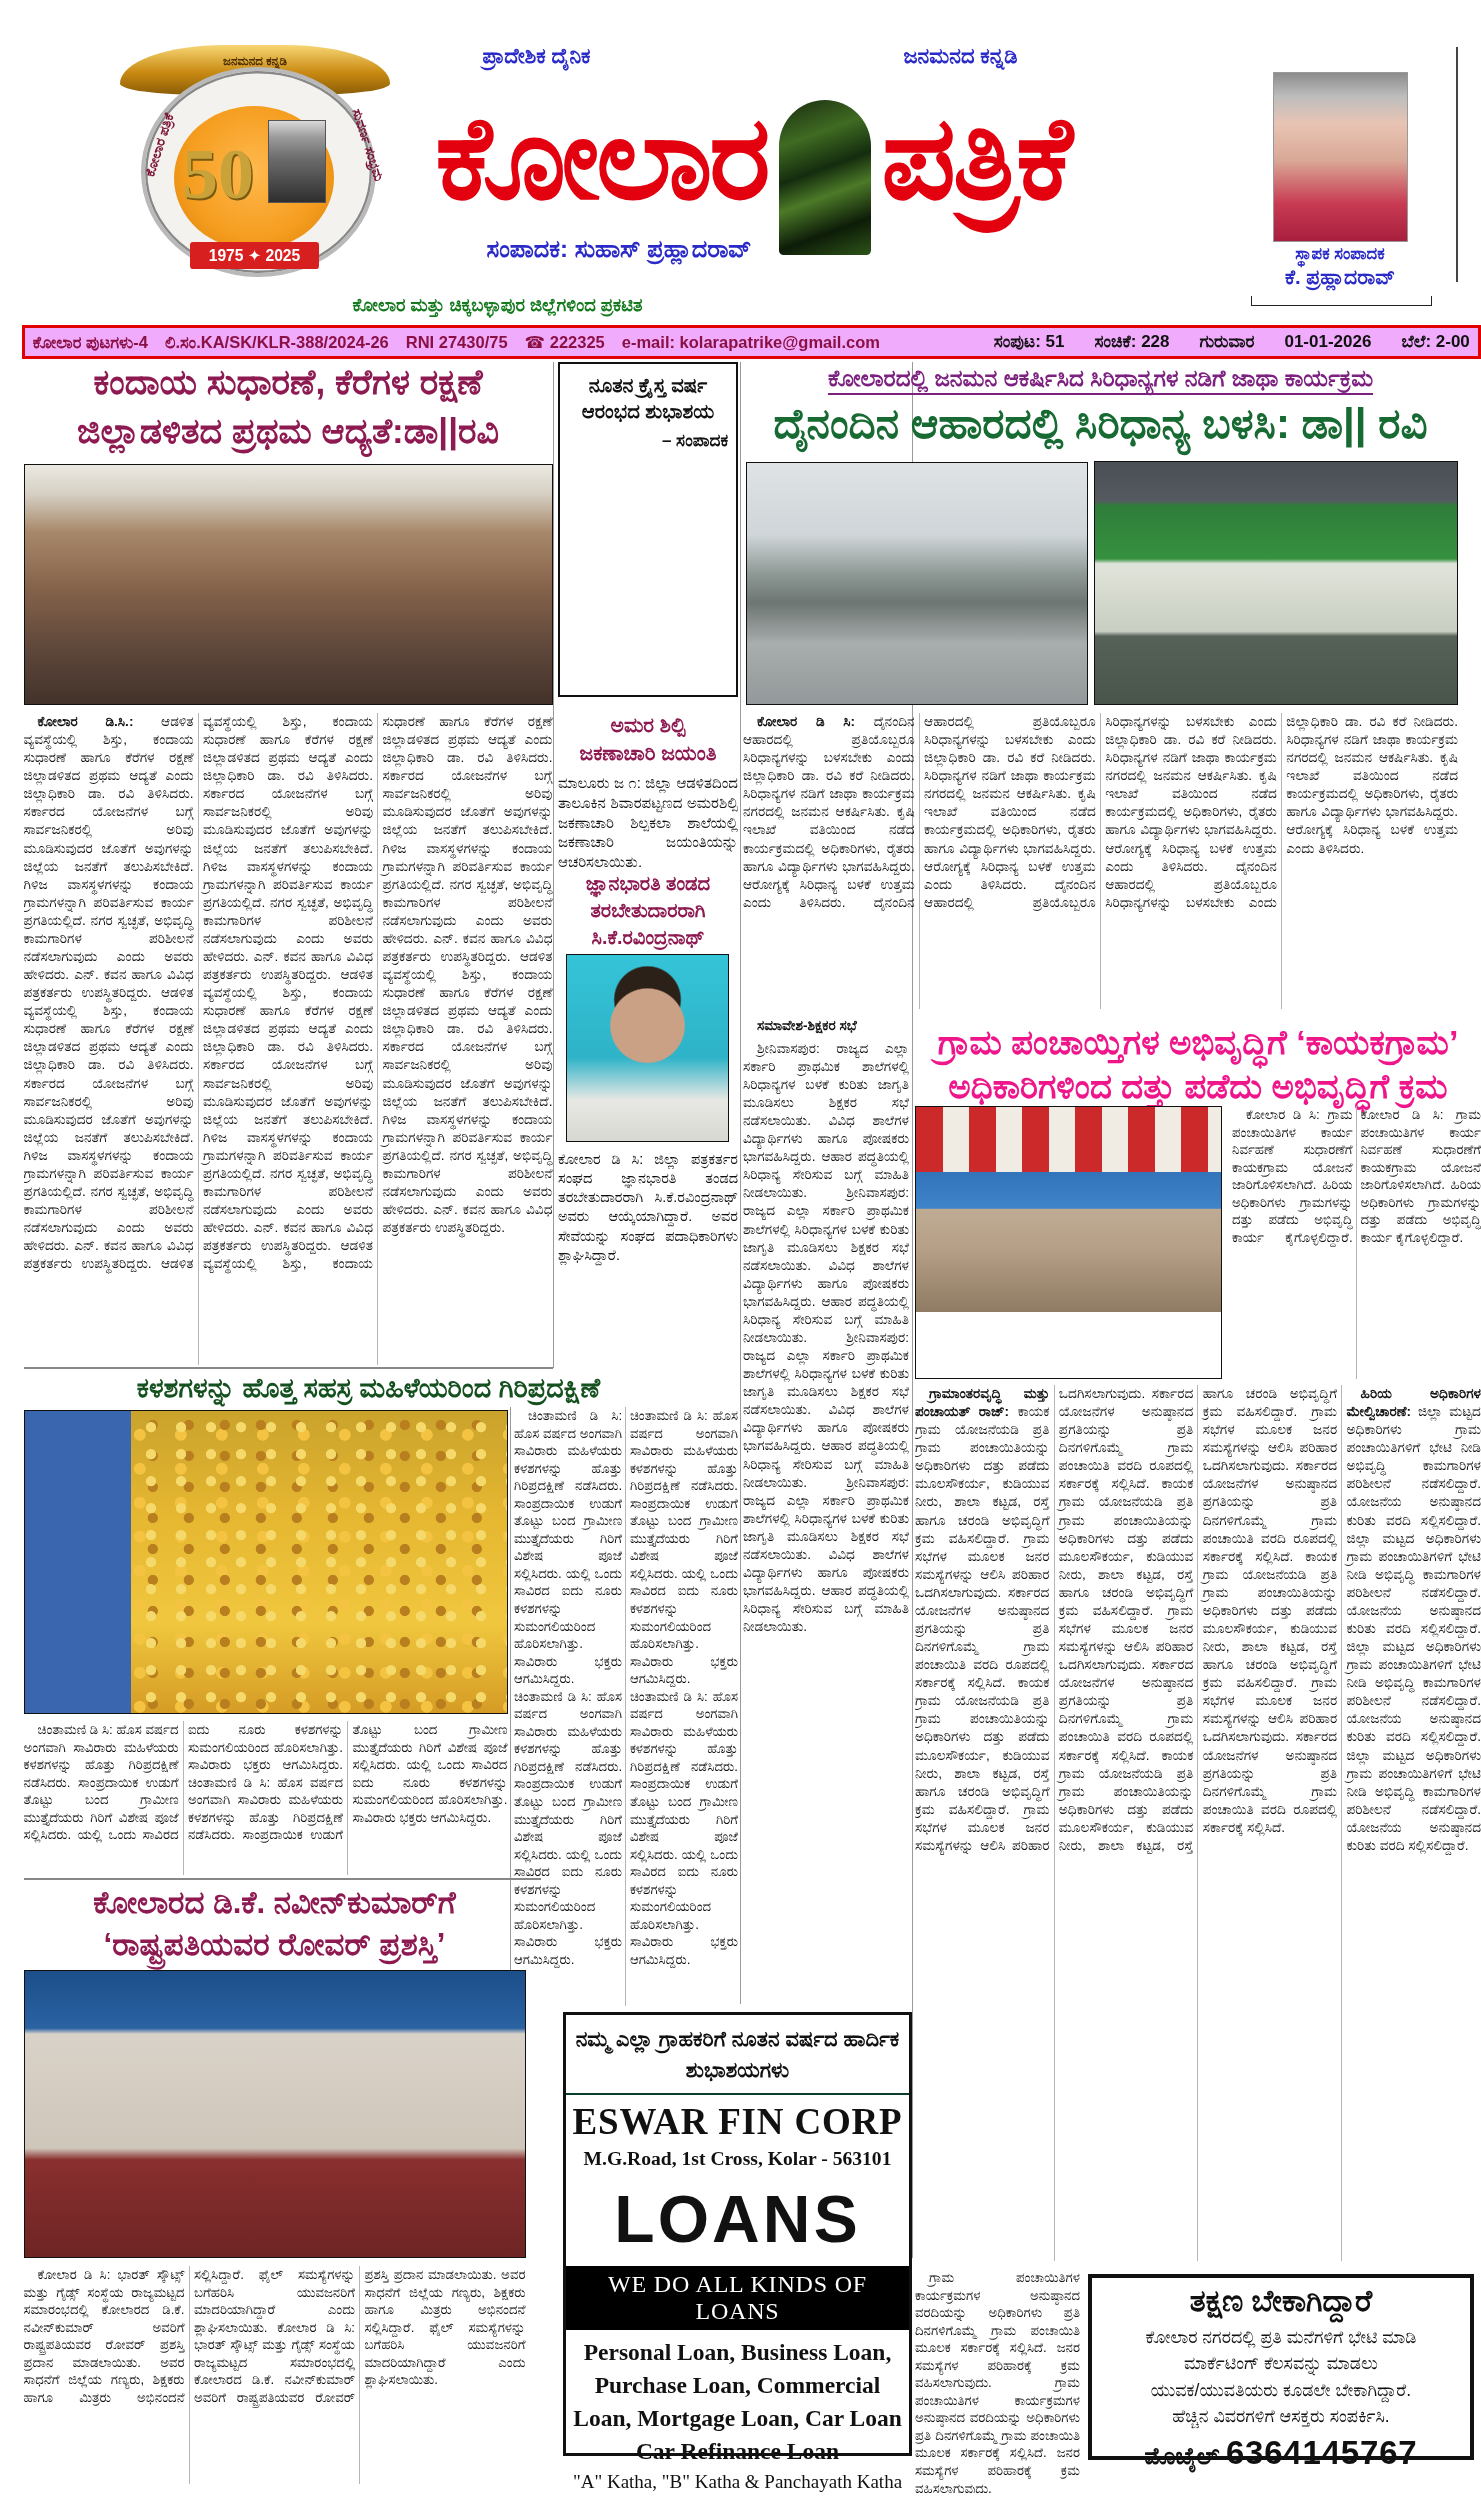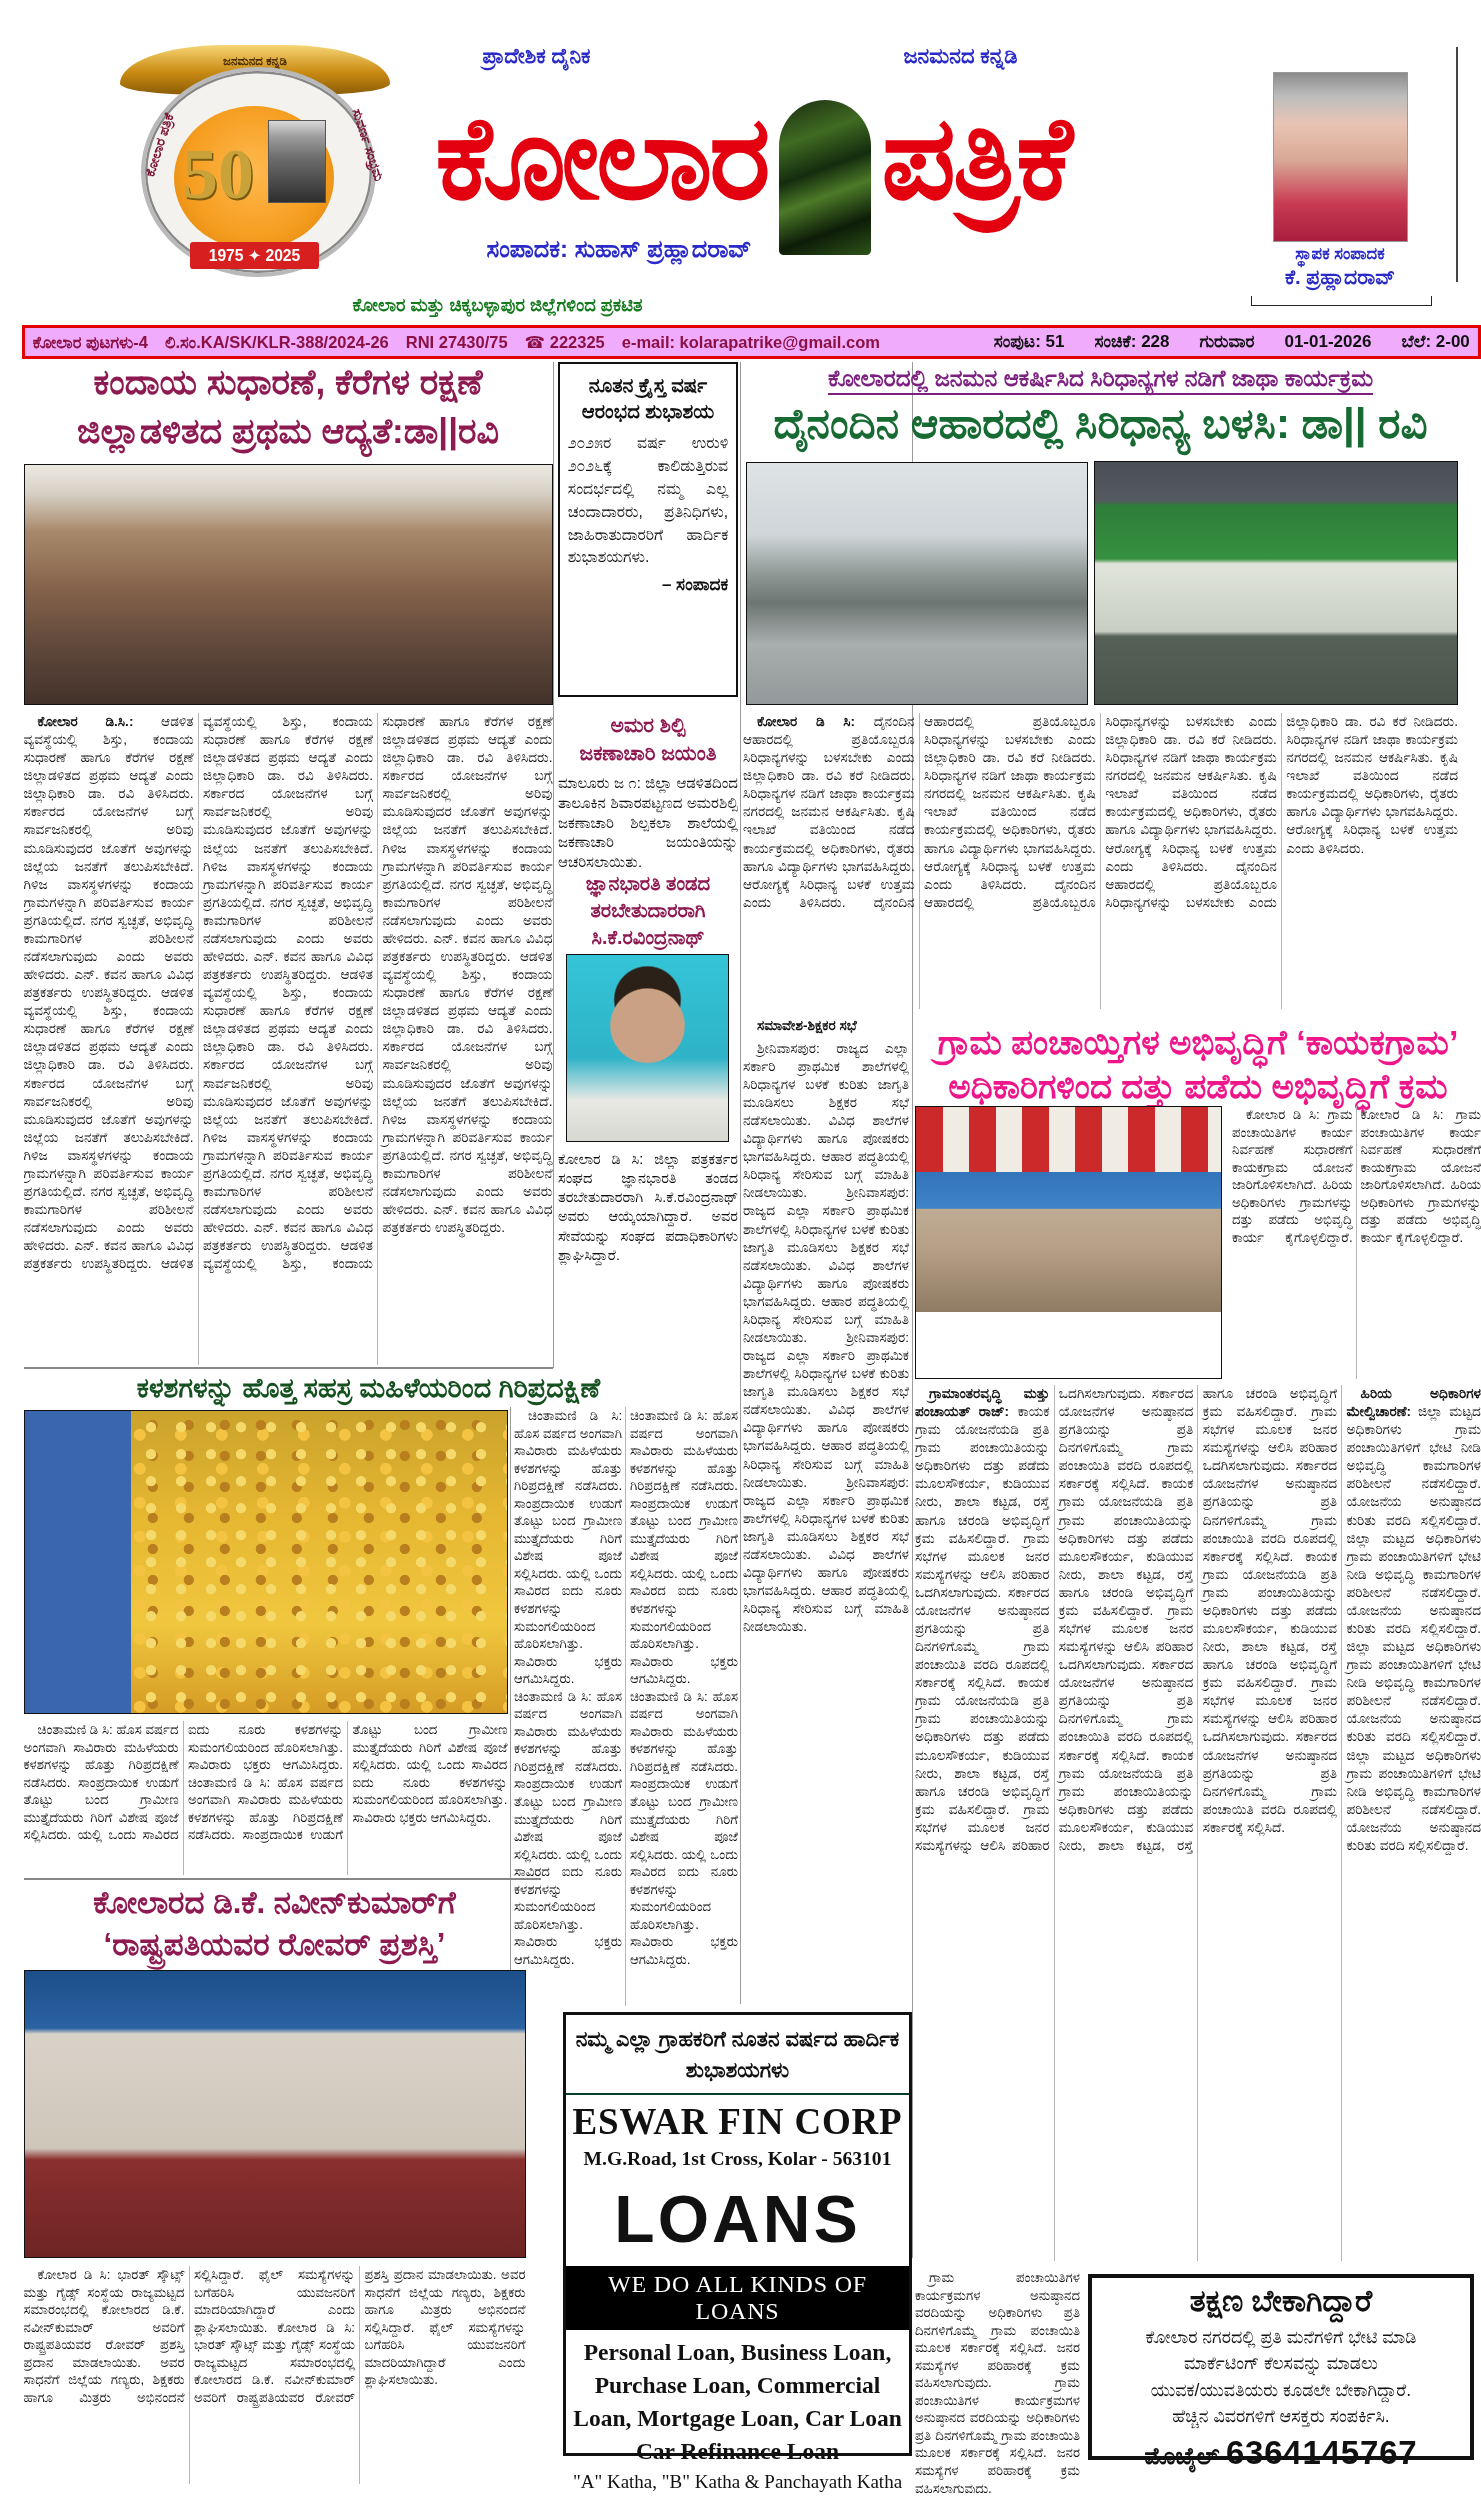--- a/index.html
+++ b/index.html
@@ -163,21 +163,20 @@
   <div class="abs h-maroon" style="left:23.5px;top:360px;width:529px;font-size:35px;">ಕಂದಾಯ ಸುಧಾರಣೆ, ಕೆರೆಗಳ ರಕ್ಷಣೆ</div>
   <div class="abs h-maroon" style="left:23.5px;top:409px;width:529px;font-size:35px;">ಜಿಲ್ಲಾಡಳಿತದ ಪ್ರಥಮ ಆದ್ಯತೆ:ಡಾ||ರವಿ</div>
   <div class="abs photo ph-felicitation" style="left:23.5px;top:464px;width:529px;height:241px;"></div>
   <div class="abs body cols3" style="left:23.5px;top:713px;width:529px;height:652px;">
     <p><b>ಕೋಲಾರ ಡಿ.ಸಿ.:</b>
        <span>ಆಡಳಿತ ವ್ಯವಸ್ಥೆಯಲ್ಲಿ ಶಿಸ್ತು, ಕಂದಾಯ ಸುಧಾರಣೆ ಹಾಗೂ ಕೆರೆಗಳ ರಕ್ಷಣೆ ಜಿಲ್ಲಾಡಳಿತದ ಪ್ರಥಮ ಆದ್ಯತೆ ಎಂದು ಜಿಲ್ಲಾಧಿಕಾರಿ ಡಾ. ರವಿ ತಿಳಿಸಿದರು. ಸರ್ಕಾರದ ಯೋಜನೆಗಳ ಬಗ್ಗೆ ಸಾರ್ವಜನಿಕರಲ್ಲಿ ಅರಿವು ಮೂಡಿಸುವುದರ ಜೊತೆಗೆ ಅವುಗಳನ್ನು ಜಿಲ್ಲೆಯ ಜನತೆಗೆ ತಲುಪಿಸಬೇಕಿದೆ. ಗಿಳಿಜ ವಾಸಸ್ಥಳಗಳನ್ನು ಕಂದಾಯ ಗ್ರಾಮಗಳನ್ನಾಗಿ ಪರಿವರ್ತಿಸುವ ಕಾರ್ಯ ಪ್ರಗತಿಯಲ್ಲಿದೆ. ನಗರ ಸ್ವಚ್ಛತೆ, ಅಭಿವೃದ್ಧಿ ಕಾಮಗಾರಿಗಳ ಪರಿಶೀಲನೆ ನಡೆಸಲಾಗುವುದು ಎಂದು ಅವರು ಹೇಳಿದರು. ಎನ್. ಕವನ ಹಾಗೂ ವಿವಿಧ ಪತ್ರಕರ್ತರು ಉಪಸ್ಥಿತರಿದ್ದರು. ಆಡಳಿತ ವ್ಯವಸ್ಥೆಯಲ್ಲಿ ಶಿಸ್ತು, ಕಂದಾಯ ಸುಧಾರಣೆ ಹಾಗೂ ಕೆರೆಗಳ ರಕ್ಷಣೆ ಜಿಲ್ಲಾಡಳಿತದ ಪ್ರಥಮ ಆದ್ಯತೆ ಎಂದು ಜಿಲ್ಲಾಧಿಕಾರಿ ಡಾ. ರವಿ ತಿಳಿಸಿದರು. ಸರ್ಕಾರದ ಯೋಜನೆಗಳ ಬಗ್ಗೆ ಸಾರ್ವಜನಿಕರಲ್ಲಿ ಅರಿವು ಮೂಡಿಸುವುದರ ಜೊತೆಗೆ ಅವುಗಳನ್ನು ಜಿಲ್ಲೆಯ ಜನತೆಗೆ ತಲುಪಿಸಬೇಕಿದೆ. ಗಿಳಿಜ ವಾಸಸ್ಥಳಗಳನ್ನು ಕಂದಾಯ ಗ್ರಾಮಗಳನ್ನಾಗಿ ಪರಿವರ್ತಿಸುವ ಕಾರ್ಯ ಪ್ರಗತಿಯಲ್ಲಿದೆ. ನಗರ ಸ್ವಚ್ಛತೆ, ಅಭಿವೃದ್ಧಿ ಕಾಮಗಾರಿಗಳ ಪರಿಶೀಲನೆ ನಡೆಸಲಾಗುವುದು ಎಂದು ಅವರು ಹೇಳಿದರು. ಎನ್. ಕವನ ಹಾಗೂ ವಿವಿಧ ಪತ್ರಕರ್ತರು ಉಪಸ್ಥಿತರಿದ್ದರು. ಆಡಳಿತ ವ್ಯವಸ್ಥೆಯಲ್ಲಿ ಶಿಸ್ತು, ಕಂದಾಯ ಸುಧಾರಣೆ ಹಾಗೂ ಕೆರೆಗಳ ರಕ್ಷಣೆ ಜಿಲ್ಲಾಡಳಿತದ ಪ್ರಥಮ ಆದ್ಯತೆ ಎಂದು ಜಿಲ್ಲಾಧಿಕಾರಿ ಡಾ. ರವಿ ತಿಳಿಸಿದರು. ಸರ್ಕಾರದ ಯೋಜನೆಗಳ ಬಗ್ಗೆ ಸಾರ್ವಜನಿಕರಲ್ಲಿ ಅರಿವು ಮೂಡಿಸುವುದರ ಜೊತೆಗೆ ಅವುಗಳನ್ನು ಜಿಲ್ಲೆಯ ಜನತೆಗೆ ತಲುಪಿಸಬೇಕಿದೆ. ಗಿಳಿಜ ವಾಸಸ್ಥಳಗಳನ್ನು ಕಂದಾಯ ಗ್ರಾಮಗಳನ್ನಾಗಿ ಪರಿವರ್ತಿಸುವ ಕಾರ್ಯ ಪ್ರಗತಿಯಲ್ಲಿದೆ. ನಗರ ಸ್ವಚ್ಛತೆ, ಅಭಿವೃದ್ಧಿ ಕಾಮಗಾರಿಗಳ ಪರಿಶೀಲನೆ ನಡೆಸಲಾಗುವುದು ಎಂದು ಅವರು ಹೇಳಿದರು. ಎನ್. ಕವನ ಹಾಗೂ ವಿವಿಧ ಪತ್ರಕರ್ತರು ಉಪಸ್ಥಿತರಿದ್ದರು. ಆಡಳಿತ ವ್ಯವಸ್ಥೆಯಲ್ಲಿ ಶಿಸ್ತು, ಕಂದಾಯ ಸುಧಾರಣೆ ಹಾಗೂ ಕೆರೆಗಳ ರಕ್ಷಣೆ ಜಿಲ್ಲಾಡಳಿತದ ಪ್ರಥಮ ಆದ್ಯತೆ ಎಂದು ಜಿಲ್ಲಾಧಿಕಾರಿ ಡಾ. ರವಿ ತಿಳಿಸಿದರು. ಸರ್ಕಾರದ ಯೋಜನೆಗಳ ಬಗ್ಗೆ ಸಾರ್ವಜನಿಕರಲ್ಲಿ ಅರಿವು ಮೂಡಿಸುವುದರ ಜೊತೆಗೆ ಅವುಗಳನ್ನು ಜಿಲ್ಲೆಯ ಜನತೆಗೆ ತಲುಪಿಸಬೇಕಿದೆ. ಗಿಳಿಜ ವಾಸಸ್ಥಳಗಳನ್ನು ಕಂದಾಯ ಗ್ರಾಮಗಳನ್ನಾಗಿ ಪರಿವರ್ತಿಸುವ ಕಾರ್ಯ ಪ್ರಗತಿಯಲ್ಲಿದೆ. ನಗರ ಸ್ವಚ್ಛತೆ, ಅಭಿವೃದ್ಧಿ ಕಾಮಗಾರಿಗಳ ಪರಿಶೀಲನೆ ನಡೆಸಲಾಗುವುದು ಎಂದು ಅವರು ಹೇಳಿದರು. ಎನ್. ಕವನ ಹಾಗೂ ವಿವಿಧ ಪತ್ರಕರ್ತರು ಉಪಸ್ಥಿತರಿದ್ದರು. ಆಡಳಿತ ವ್ಯವಸ್ಥೆಯಲ್ಲಿ ಶಿಸ್ತು, ಕಂದಾಯ ಸುಧಾರಣೆ ಹಾಗೂ ಕೆರೆಗಳ ರಕ್ಷಣೆ ಜಿಲ್ಲಾಡಳಿತದ ಪ್ರಥಮ ಆದ್ಯತೆ ಎಂದು ಜಿಲ್ಲಾಧಿಕಾರಿ ಡಾ. ರವಿ ತಿಳಿಸಿದರು. ಸರ್ಕಾರದ ಯೋಜನೆಗಳ ಬಗ್ಗೆ ಸಾರ್ವಜನಿಕರಲ್ಲಿ ಅರಿವು ಮೂಡಿಸುವುದರ ಜೊತೆಗೆ ಅವುಗಳನ್ನು ಜಿಲ್ಲೆಯ ಜನತೆಗೆ ತಲುಪಿಸಬೇಕಿದೆ. ಗಿಳಿಜ ವಾಸಸ್ಥಳಗಳನ್ನು ಕಂದಾಯ ಗ್ರಾಮಗಳನ್ನಾಗಿ ಪರಿವರ್ತಿಸುವ ಕಾರ್ಯ ಪ್ರಗತಿಯಲ್ಲಿದೆ. ನಗರ ಸ್ವಚ್ಛತೆ, ಅಭಿವೃದ್ಧಿ ಕಾಮಗಾರಿಗಳ ಪರಿಶೀಲನೆ ನಡೆಸಲಾಗುವುದು ಎಂದು ಅವರು ಹೇಳಿದರು. ಎನ್. ಕವನ ಹಾಗೂ ವಿವಿಧ ಪತ್ರಕರ್ತರು ಉಪಸ್ಥಿತರಿದ್ದರು. ಆಡಳಿತ ವ್ಯವಸ್ಥೆಯಲ್ಲಿ ಶಿಸ್ತು, ಕಂದಾಯ ಸುಧಾರಣೆ ಹಾಗೂ ಕೆರೆಗಳ ರಕ್ಷಣೆ ಜಿಲ್ಲಾಡಳಿತದ ಪ್ರಥಮ ಆದ್ಯತೆ ಎಂದು ಜಿಲ್ಲಾಧಿಕಾರಿ ಡಾ. ರವಿ ತಿಳಿಸಿದರು. ಸರ್ಕಾರದ ಯೋಜನೆಗಳ ಬಗ್ಗೆ ಸಾರ್ವಜನಿಕರಲ್ಲಿ ಅರಿವು ಮೂಡಿಸುವುದರ ಜೊತೆಗೆ ಅವುಗಳನ್ನು ಜಿಲ್ಲೆಯ ಜನತೆಗೆ ತಲುಪಿಸಬೇಕಿದೆ. ಗಿಳಿಜ ವಾಸಸ್ಥಳಗಳನ್ನು ಕಂದಾಯ ಗ್ರಾಮಗಳನ್ನಾಗಿ ಪರಿವರ್ತಿಸುವ ಕಾರ್ಯ ಪ್ರಗತಿಯಲ್ಲಿದೆ. ನಗರ ಸ್ವಚ್ಛತೆ, ಅಭಿವೃದ್ಧಿ ಕಾಮಗಾರಿಗಳ ಪರಿಶೀಲನೆ ನಡೆಸಲಾಗುವುದು ಎಂದು ಅವರು ಹೇಳಿದರು. ಎನ್. ಕವನ ಹಾಗೂ ವಿವಿಧ ಪತ್ರಕರ್ತರು ಉಪಸ್ಥಿತರಿದ್ದರು.</span></p>
   </div>
 
   <div class="abs gbox" style="left:558px;top:362px;width:180px;height:335px;">
     <div class="t">ನೂತನ ಕ್ರೈಸ್ತ ವರ್ಷ ಆರಂಭದ ಶುಭಾಶಯ</div>
-    <div class="b">೨೦೨೫ರ ವರ್ಷ ಉರುಳಿ ೨೦೨೬ಕ್ಕೆ ಕಾಲಿಡುತ್ತಿರುವ ಸಂದರ್ಭದಲ್ಲಿ ನಮ್ಮ ಎಲ್ಲ ಚಂದಾದಾರರು, ಪ್ರತಿನಿಧಿಗಳು, ಜಾಹಿರಾತುದಾರರಿಗೆ ಹಾರ್ದಿಕ ಶುಭಾಶಯಗಳು.</div>
     <div class="s">– ಸಂಪಾದಕ</div>
   </div>
   <div class="abs subhead-m" style="left:558px;top:712px;width:180px;font-size:20.4px;">ಅಮರ ಶಿಲ್ಪಿ</div>
   <div class="abs subhead-m" style="left:558px;top:740px;width:180px;font-size:20.4px;">ಜಕಣಾಚಾರಿ ಜಯಂತಿ</div>
   <div class="abs body" style="left:558px;top:773px;width:180px;height:94px;font-size:15px;">ಮಾಲೂರು ಜ ೧: ಜಿಲ್ಲಾ ಆಡಳಿತದಿಂದ ತಾಲೂಕಿನ ಶಿವಾರಪಟ್ಟಣದ ಅಮರಶಿಲ್ಪಿ ಜಕಣಾಚಾರಿ ಶಿಲ್ಪಕಲಾ ಶಾಲೆಯಲ್ಲಿ ಜಕಣಾಚಾರಿ ಜಯಂತಿಯನ್ನು ಆಚರಿಸಲಾಯಿತು.</div>
   <div class="abs subhead-m" style="left:558px;top:871px;width:180px;font-size:19.6px;">ಜ್ಞಾನಭಾರತಿ ತಂಡದ</div>
   <div class="abs subhead-m" style="left:558px;top:898px;width:180px;font-size:19.6px;">ತರಬೇತುದಾರರಾಗಿ</div>
   <div class="abs subhead-m" style="left:558px;top:925px;width:180px;font-size:19.6px;">ಸಿ.ಕೆ.ರವಿಂದ್ರನಾಥ್</div>
   <div class="abs photo ph-portrait" style="left:566px;top:954px;width:163px;height:188px;"></div>
   <div class="abs body" style="left:558px;top:1150px;width:180px;height:215px;font-size:14.5px;">ಕೋಲಾರ ಡಿ ಸಿ: ಜಿಲ್ಲಾ ಪತ್ರಕರ್ತರ ಸಂಘದ ಜ್ಞಾನಭಾರತಿ ತಂಡದ ತರಬೇತುದಾರರಾಗಿ ಸಿ.ಕೆ.ರವಿಂದ್ರನಾಥ್ ಅವರು ಆಯ್ಕೆಯಾಗಿದ್ದಾರೆ. ಅವರ ಸೇವೆಯನ್ನು ಸಂಘದ ಪದಾಧಿಕಾರಿಗಳು ಶ್ಲಾಘಿಸಿದ್ದಾರೆ.</div>

